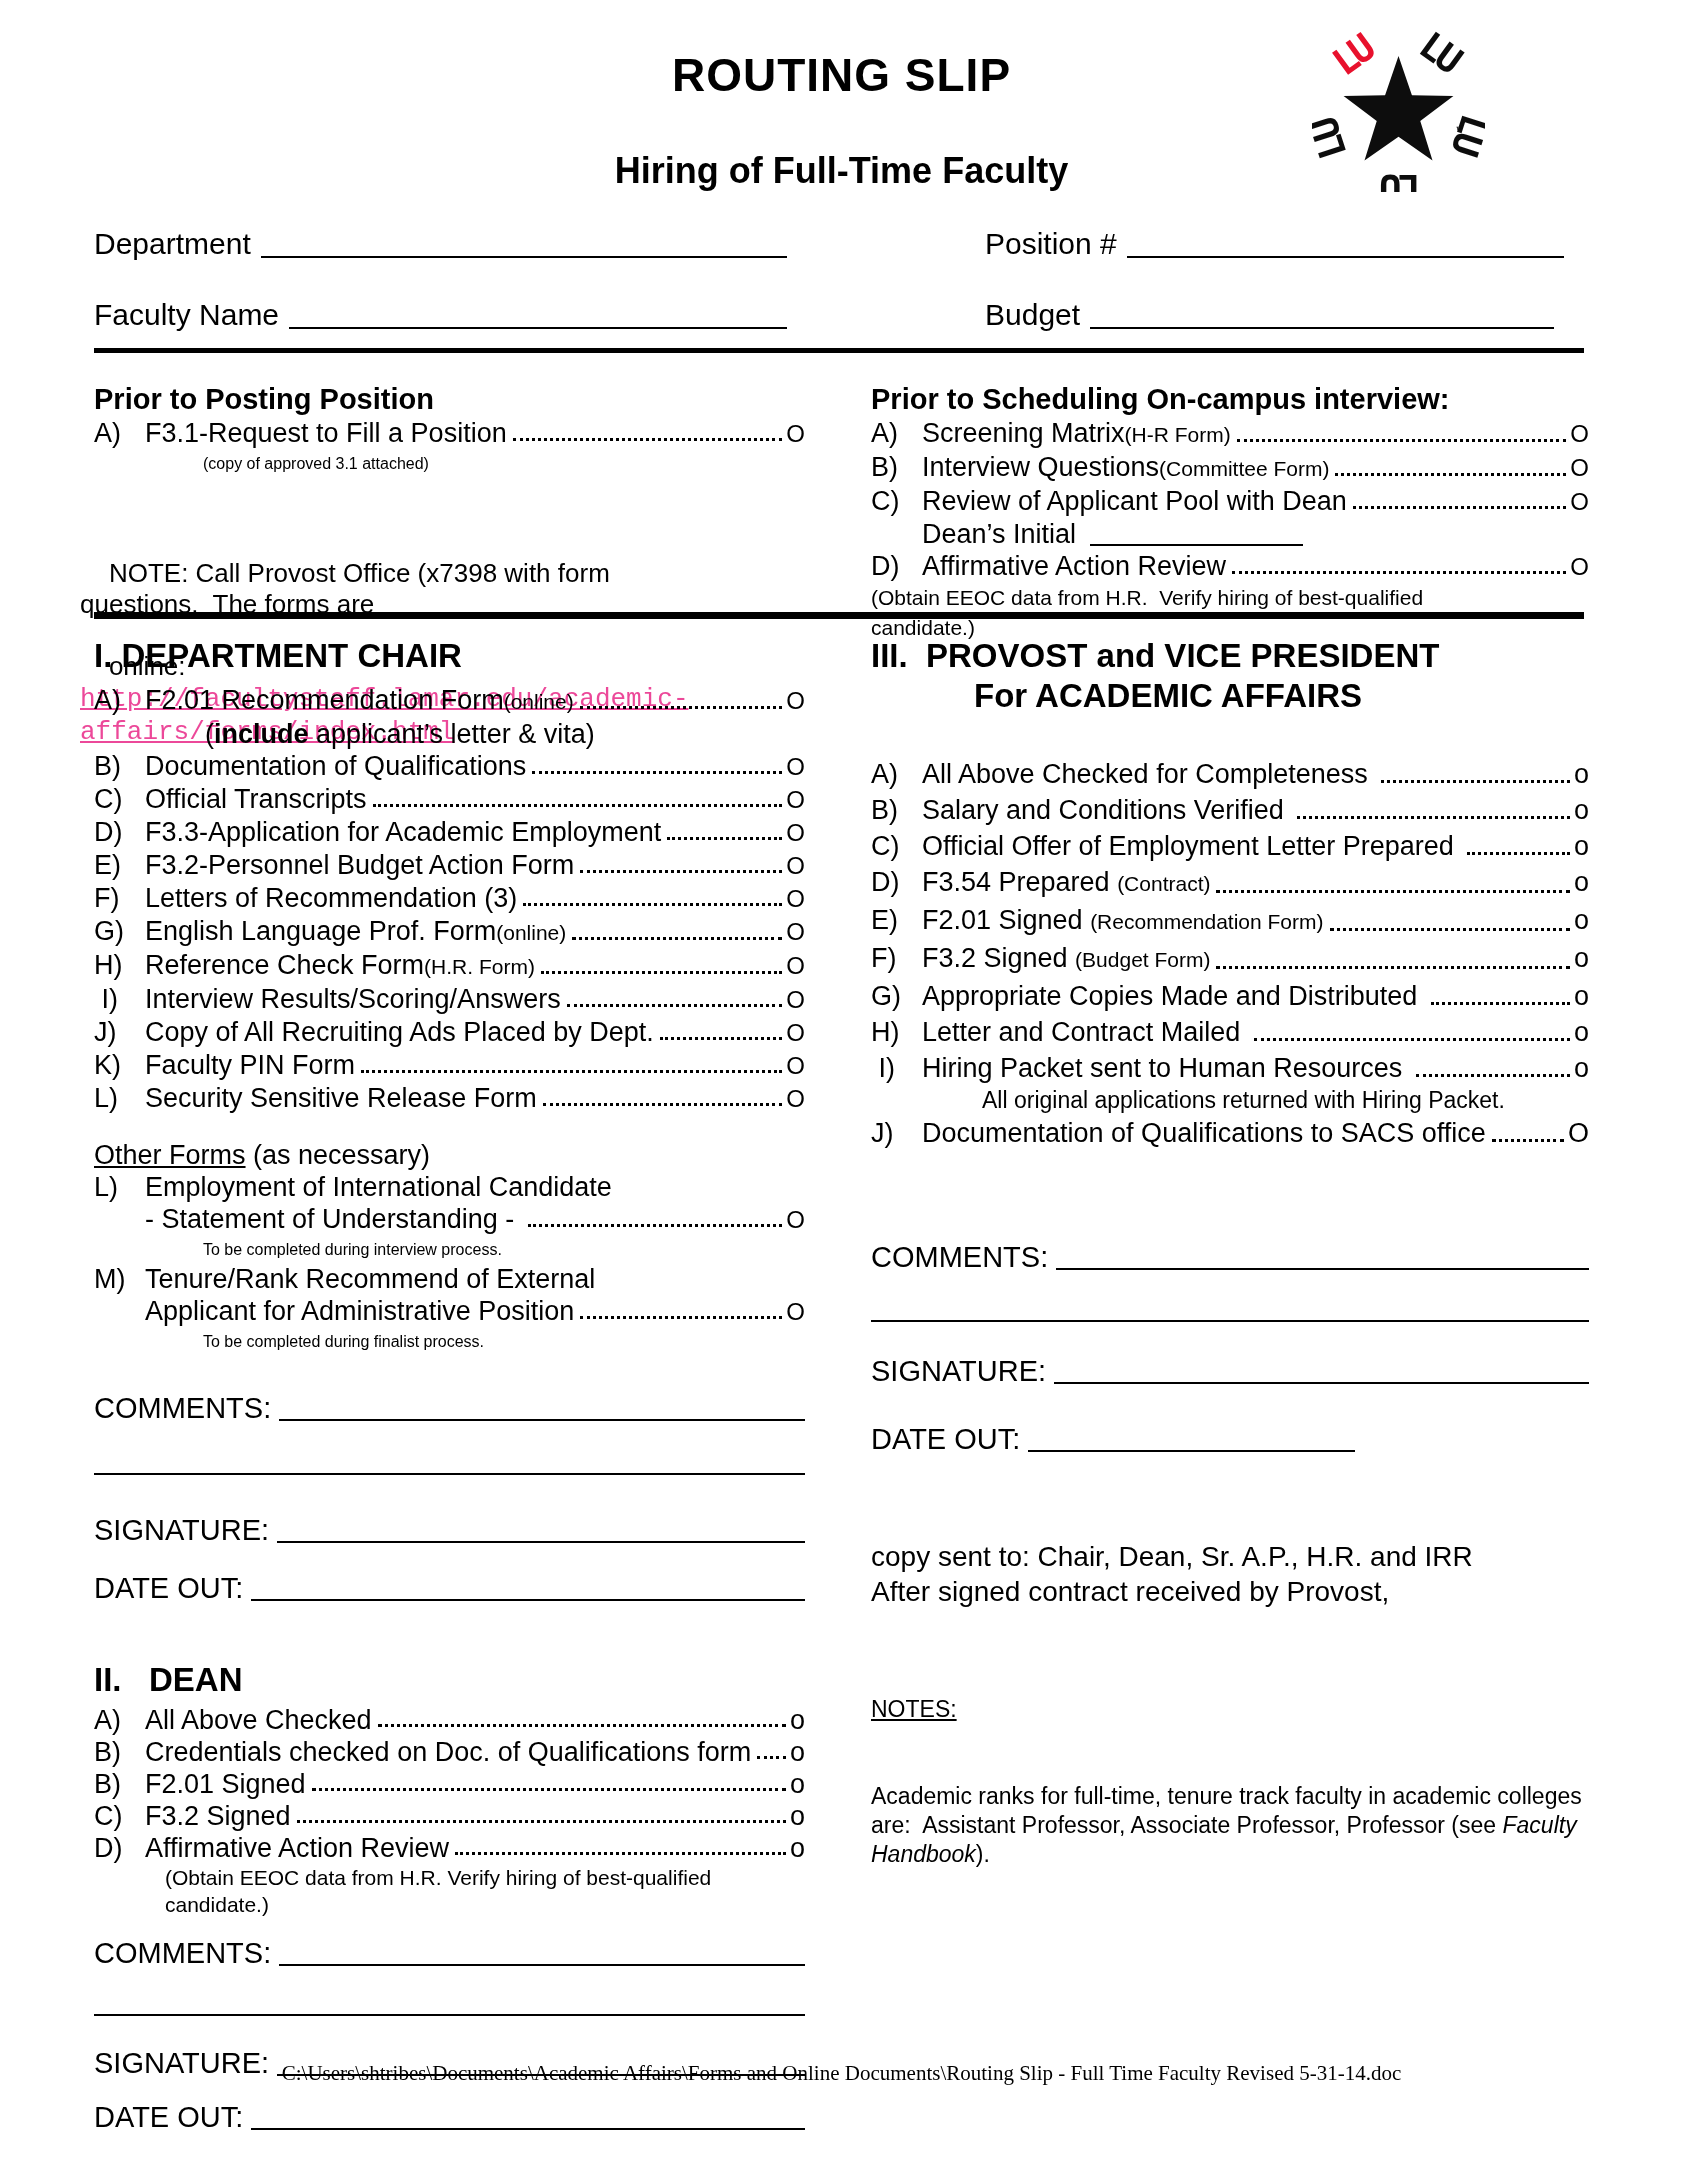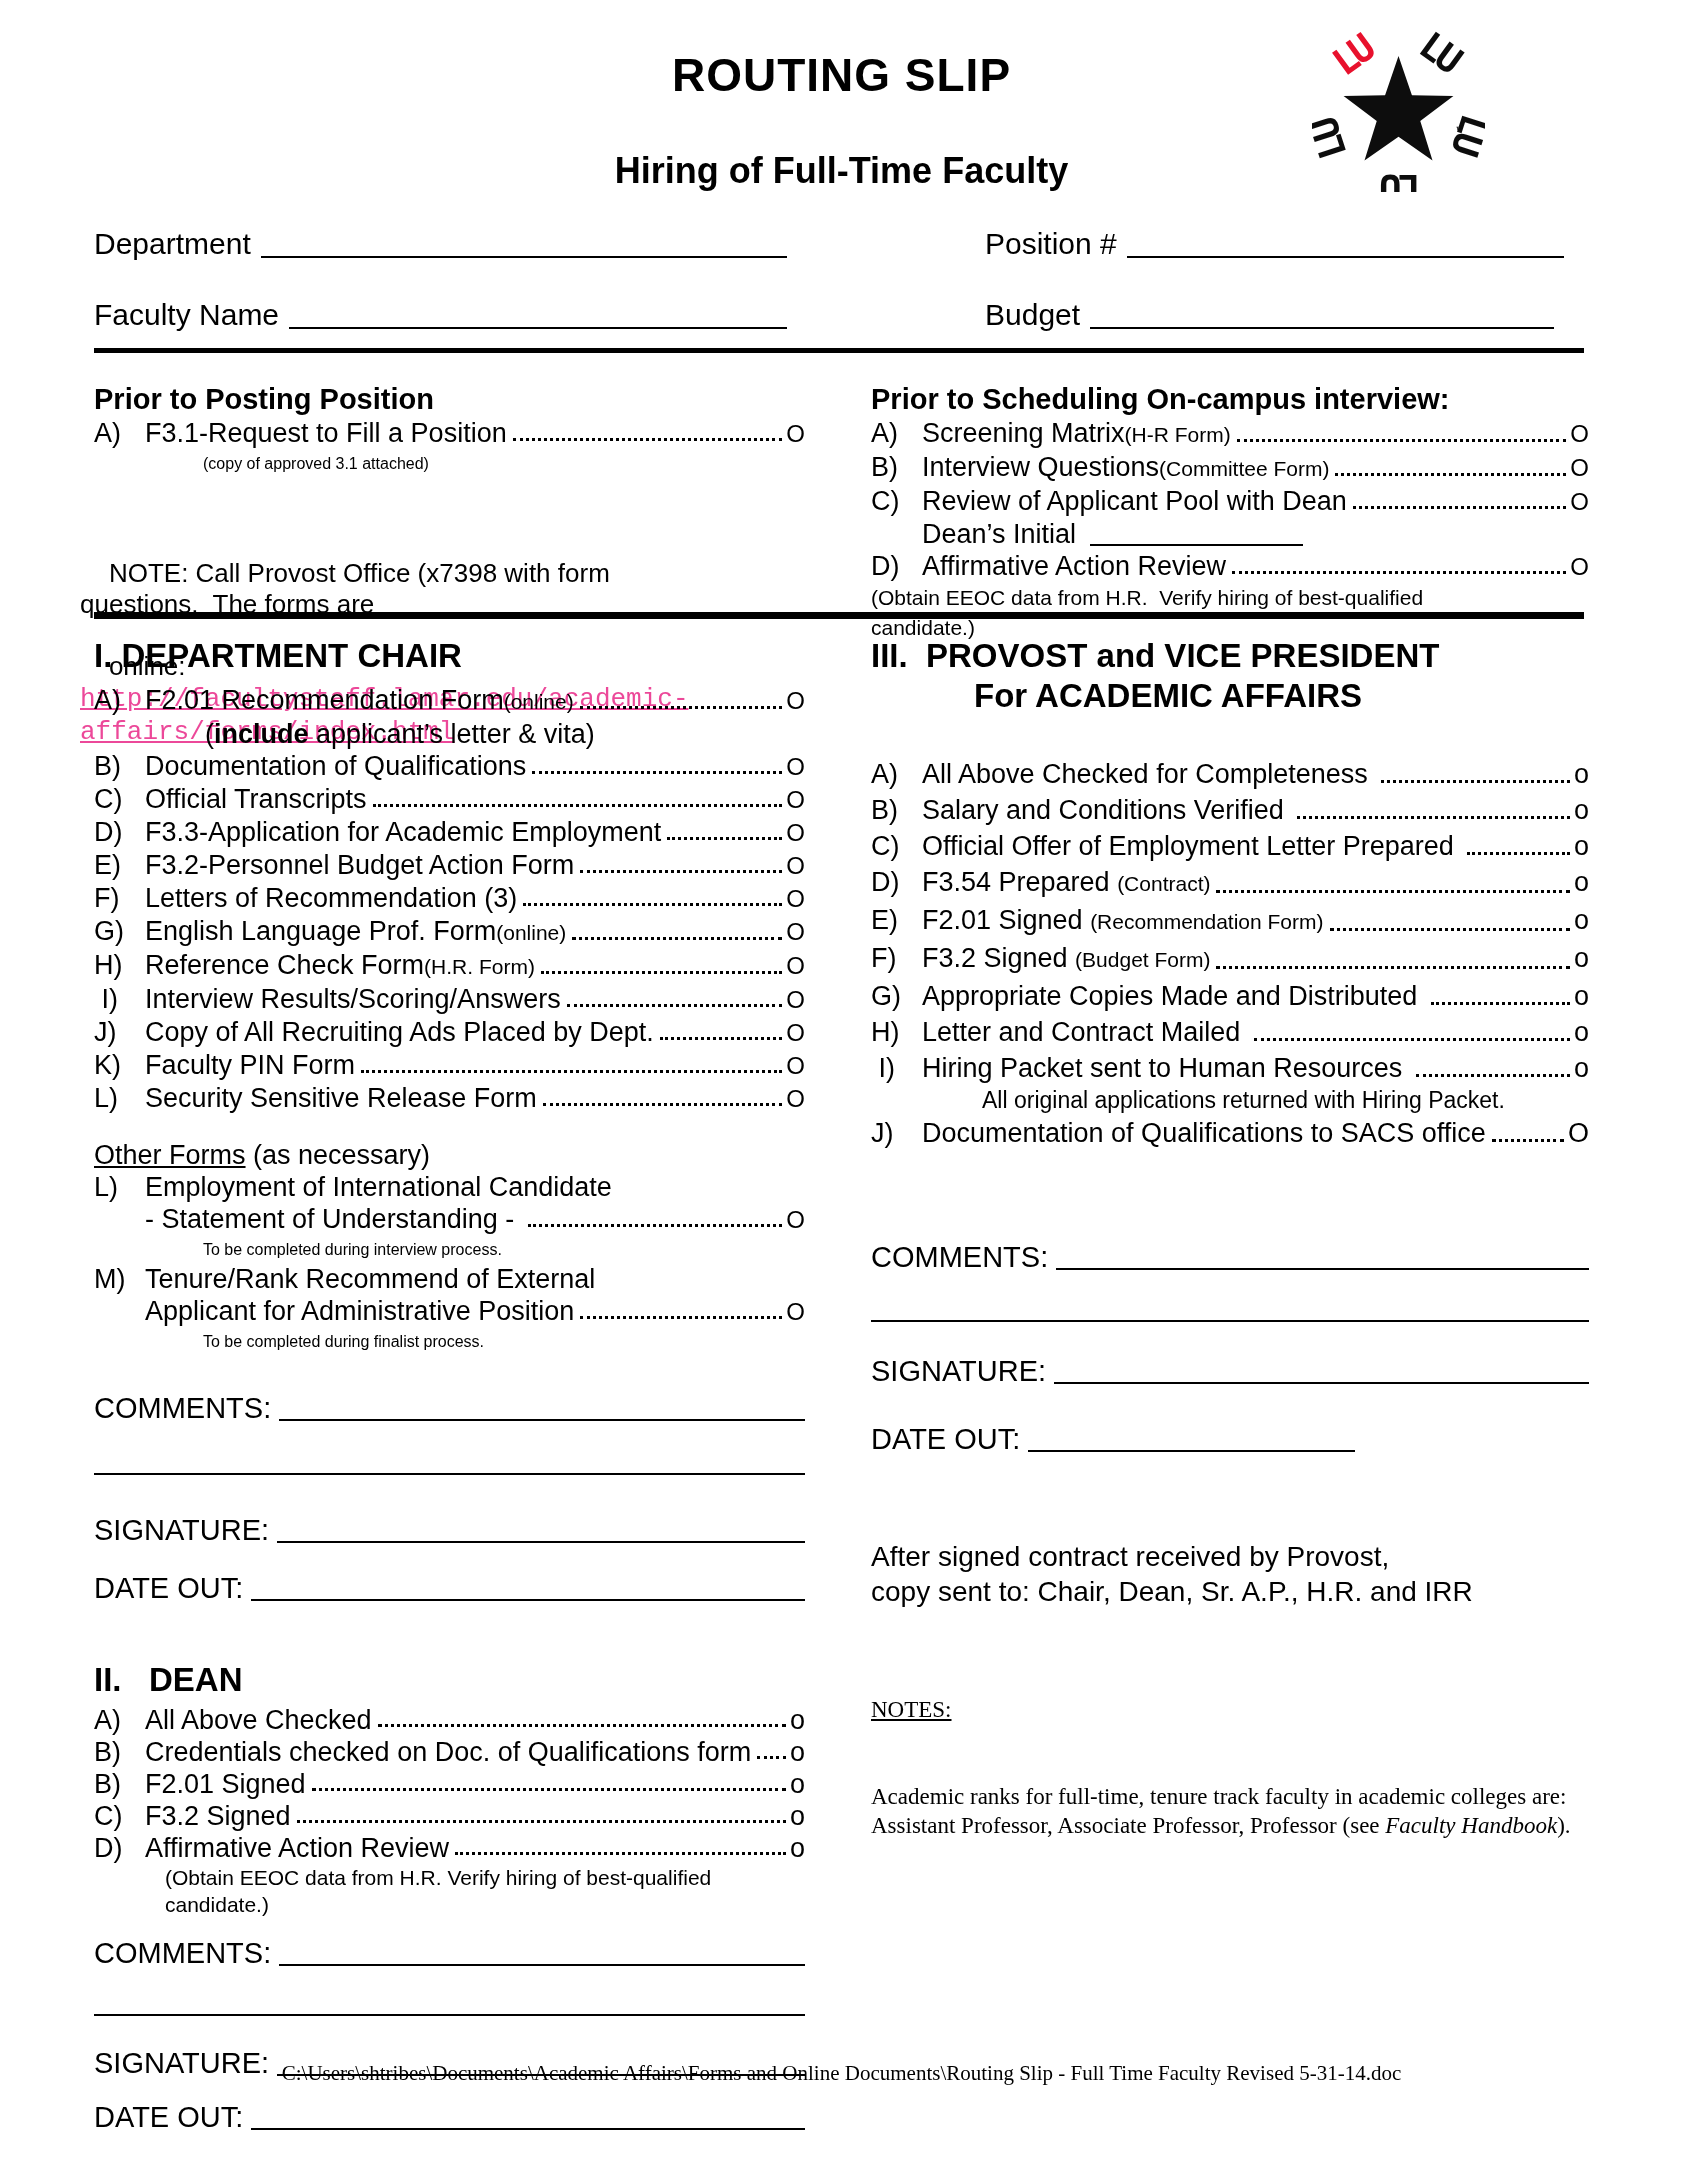--- a/index.html
+++ b/index.html
@@ -521,25 +521,25 @@
     <div class="lrow" style="margin-top:32px;">
       <span class="lab">SIGNATURE:</span>
       <span class="uline"></span>
     </div>
     <div class="lrow short" style="margin-top:34px;">
       <span class="lab">DATE OUT:</span>
       <span class="uline"></span>
     </div>
 
     <div class="after" style="margin-top:83px;">
+      <div>copy sent to: Chair, Dean, Sr. A.P., H.R. and IRR</div>
       <div>After signed contract received by Provost,</div>
-      <div>copy sent to: Chair, Dean, Sr. A.P., H.R. and IRR</div>
-    </div>
-
-    <div class="notes" style="margin-top:28px;font-family:Liberation Serif, serif;">
+    </div>
+
+    <div class="notes" style="margin-top:28px;">
       <div><span class="u">NOTES:</span></div>
       <div><span>Academic ranks for full-time, tenure track faculty in academic colleges are:  Assistant Professor, Associate Professor, Professor (see </span><i>Faculty Handbook</i><span>).</span></div>
     </div>
 
   </div>
 
   <div class="footer">C:\Users\shtribes\Documents\Academic Affairs\Forms and Online Documents\Routing Slip - Full Time Faculty Revised 5-31-14.doc</div>
 </div>
 
 

